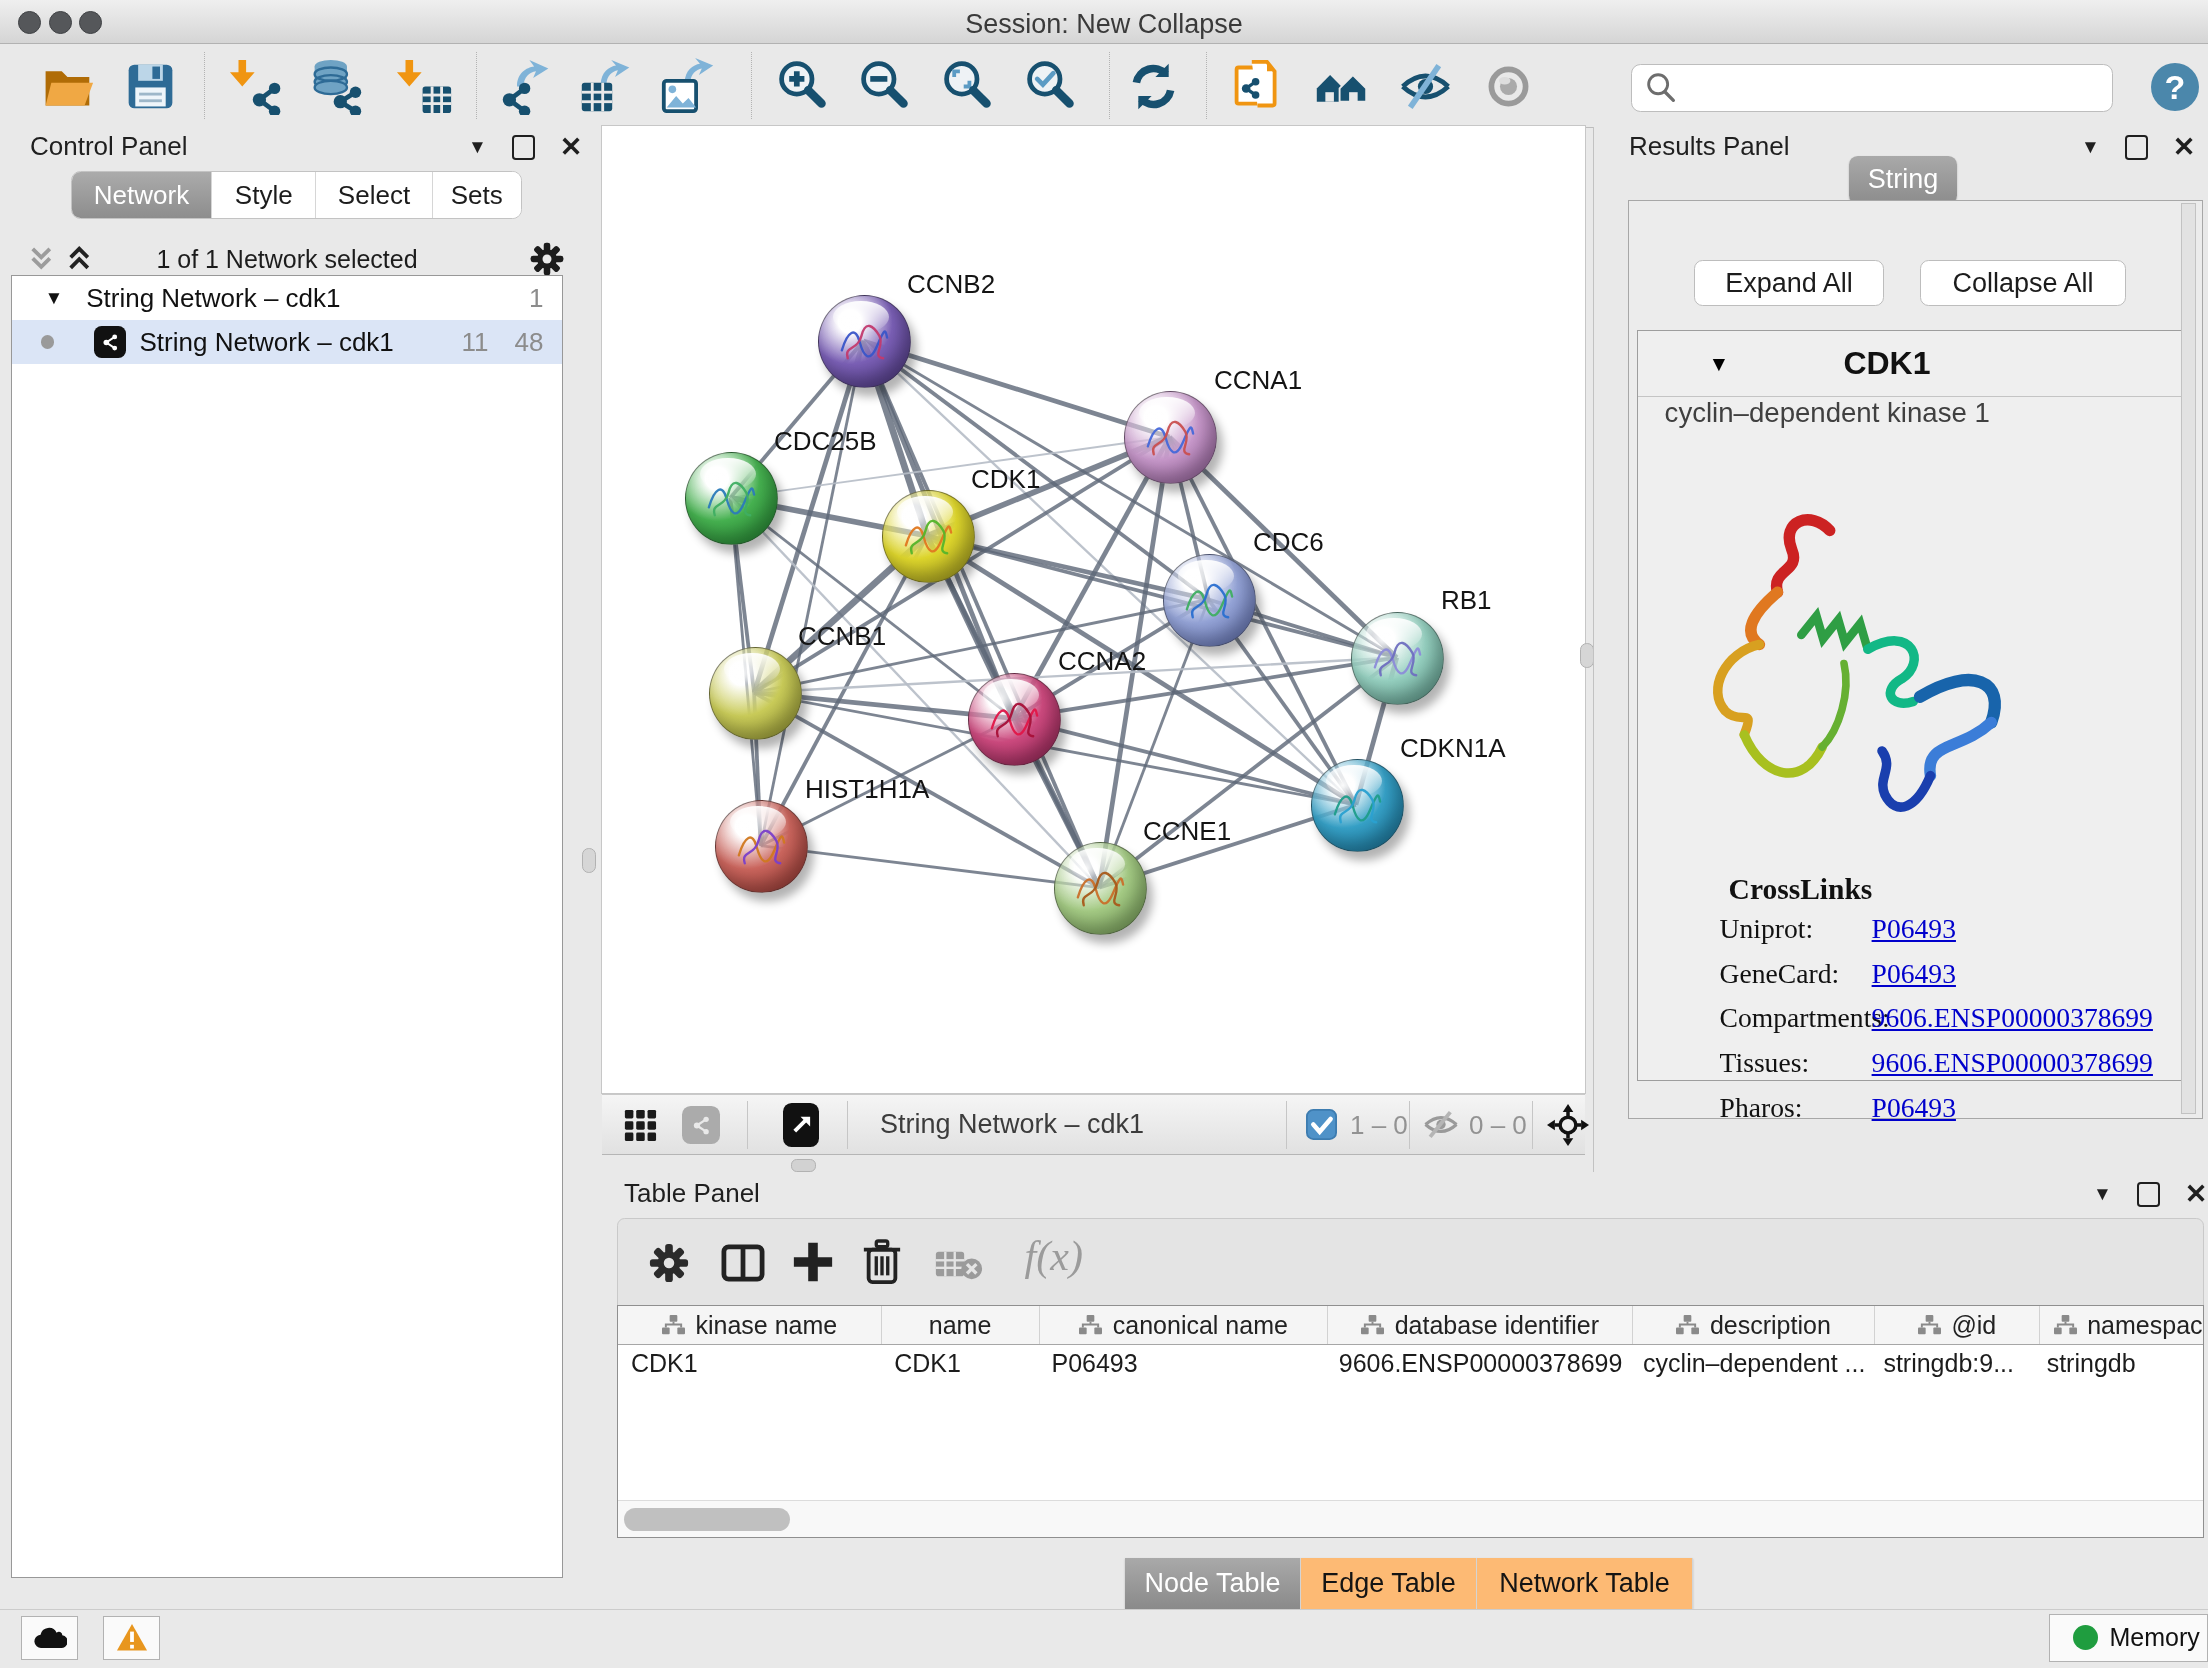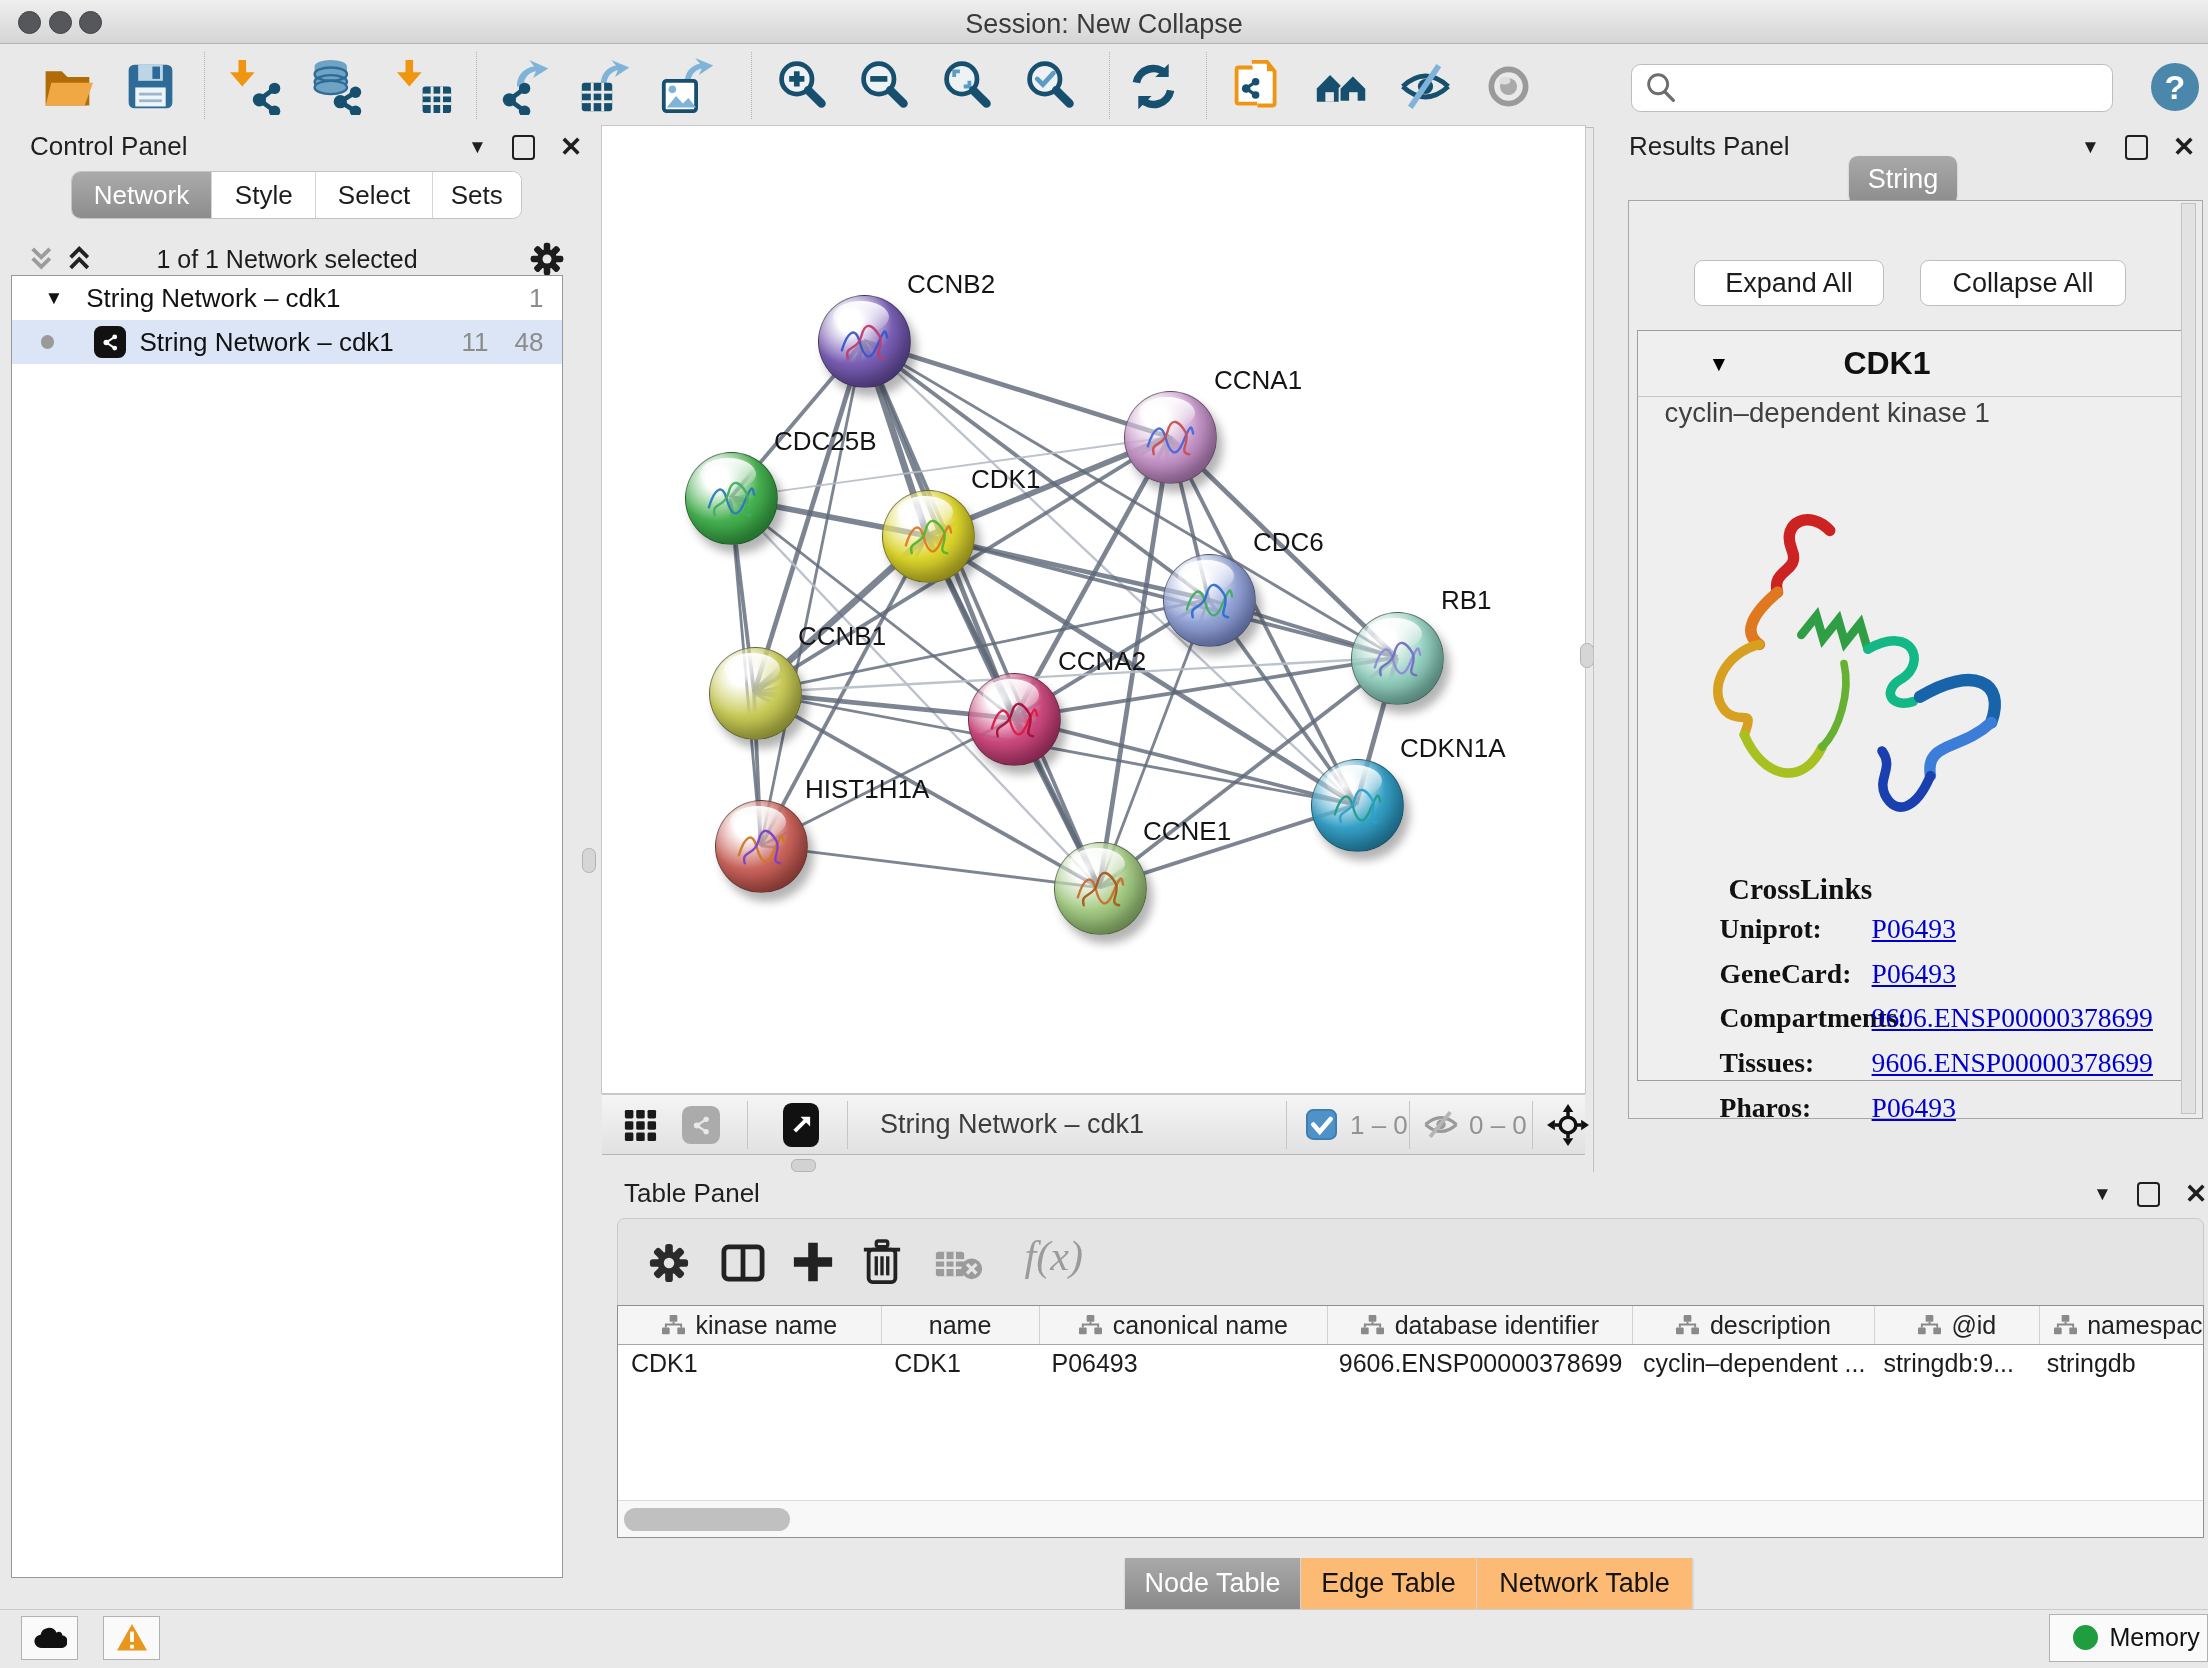--- a/index.html
+++ b/index.html
@@ -76,21 +76,21 @@
   .entrybox{position:absolute;left:7.6px;top:129px;width:554px;height:749px;background:#efefef;
     border:1.9px solid #9d9d9d;}
   .entryhead{position:absolute;left:0;top:0;width:100%;height:65px;border-bottom:1px solid #c4c4c4;
     display:flex;align-items:center;}
   .entryname{font-size:32px;font-weight:bold;color:#111;}
   .entrydesc{position:absolute;left:0;top:66px;width:100%;height:49px;display:flex;align-items:flex-start;
     font-size:27.6px;color:#404040;}
   .serif{font-family:"Liberation Serif",serif;}
   .clhead{position:absolute;left:63px;font-size:29.5px;font-weight:bold;color:#111;margin-left:28px;}
   .clrow{position:absolute;left:82px;display:flex;font-size:27.6px;color:#111;}
-  .clrow .cl-l{width:152px;display:inline-block;font-weight:bold;}
+  .clrow .cl-l{width:152px;display:inline-block;}
   .clrow a{color:#0000cc;text-decoration:underline;}
   .rscroll{position:absolute;right:5.7px;top:1.9px;width:13.3px;height:909px;background:#e2e2e2;
     border:1px solid #c2c2c2;}
   
   .tpanel{position:absolute;left:609px;top:1172px;width:1600px;height:438px;background:#e9e9e9;}
   .ttoolbar{position:absolute;left:7.6px;top:46px;width:1585px;height:88px;background:#e4e4e4;
     border:1px solid #c9c9c9;border-radius:7.6px 7.6px 0 0;}
   .fx{position:absolute;top:13.3px;font-family:"Liberation Serif",serif;font-style:italic;
     font-size:42px;color:#9b9b9b;}
   .dtable{position:absolute;left:7.6px;top:133px;width:1585px;height:231px;background:#fff;

